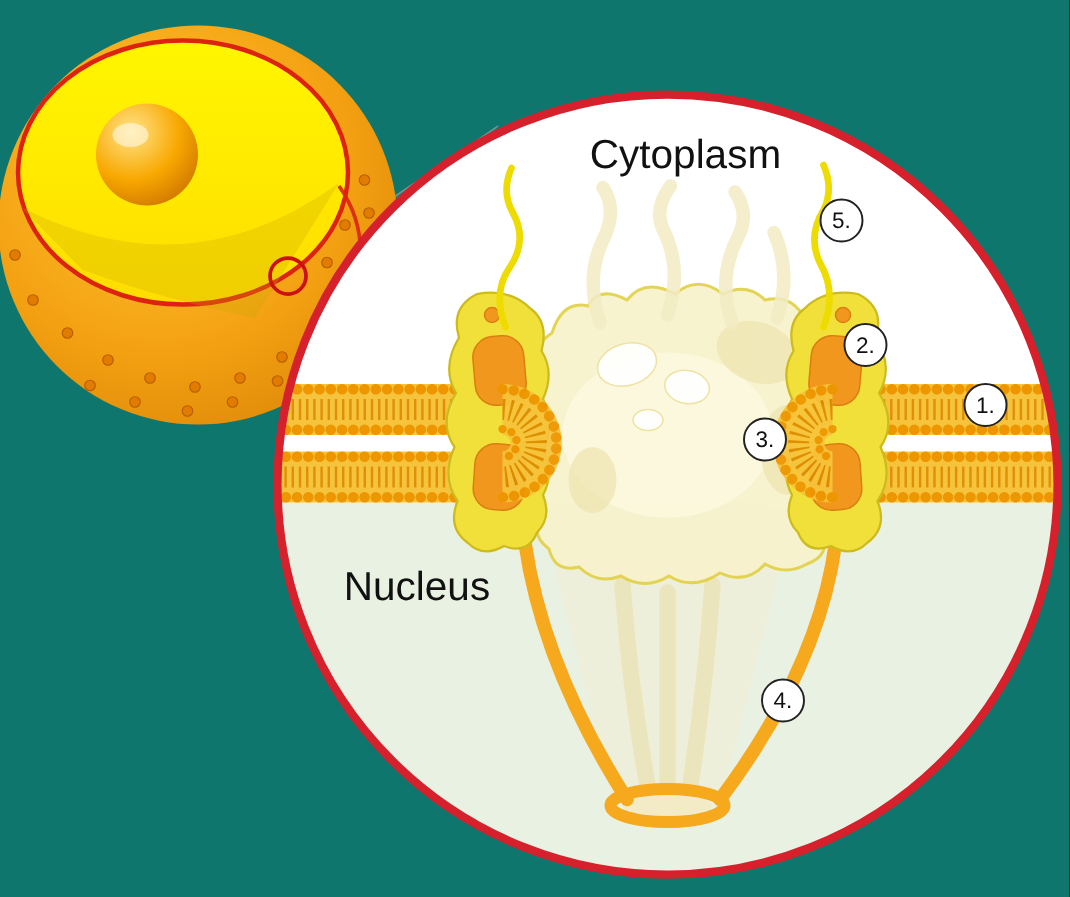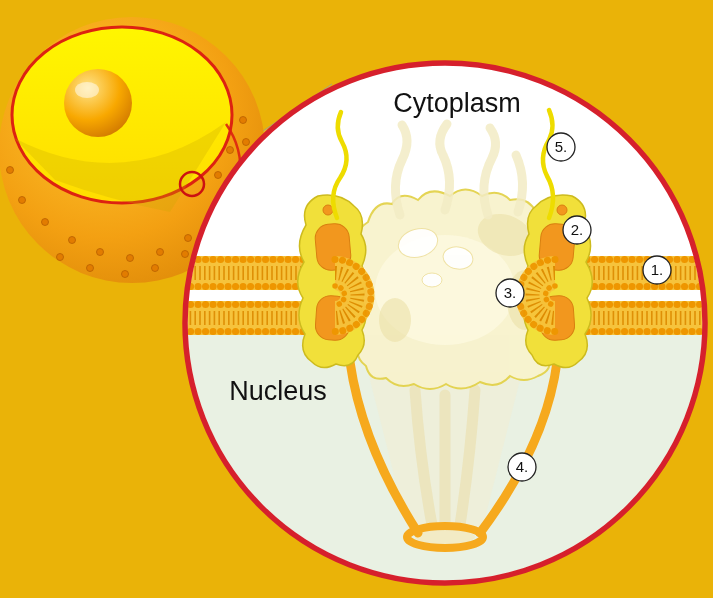--- a/index.html
+++ b/index.html
@@ -1,16 +1,16 @@
 <!DOCTYPE html>
 <html><head>
 <meta charset="utf-8">
 <style>
   html,body{margin:0;padding:0;background:#000;}
-  .stage{position:relative;width:713px;height:598px;background:#eab308;overflow:hidden;}
+  .stage{position:relative;width:713px;height:598px;background:#0f766e;overflow:hidden;}
   svg{display:block;}
   text{font-family:"Liberation Sans", sans-serif;}
   .region-label{font-size:27px;fill:#111;}
   .callout-text{font-size:15px;fill:#111;}
 </style>
 </head>
 <body>
 
 <div class="stage">
 <svg width="713" height="598" viewBox="0 0 713 598">

